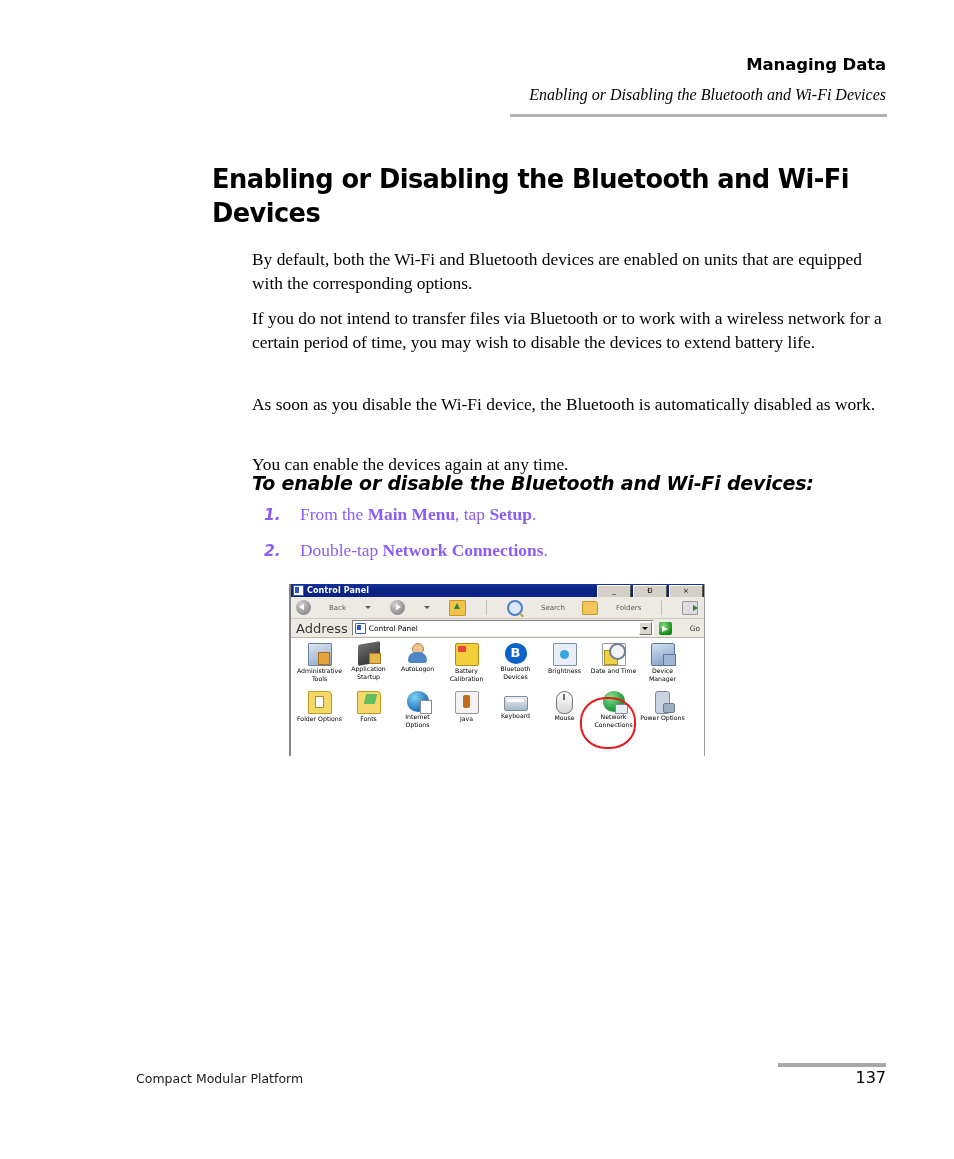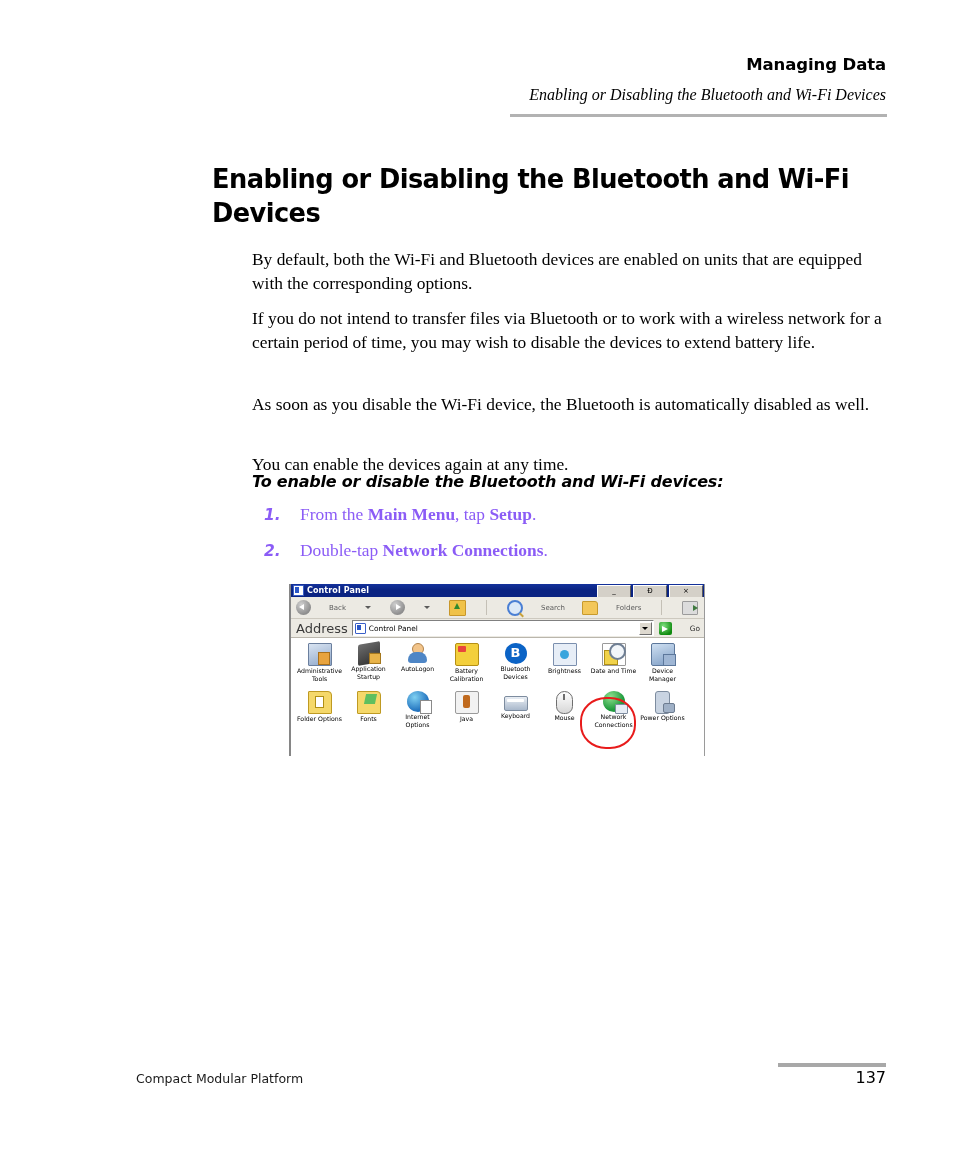--- a/index.html
+++ b/index.html
@@ -79,21 +79,21 @@
   .p2 { top: 290px; }
   .p3 { top: 376px; }
   .p4 { top: 436px; }
 
   .proc-heading {
     position: absolute;
     left: 252px; top: 472px;
     font-family: "DejaVu Sans", sans-serif;
     font-weight: bold;
     font-style: italic;
-    font-size: 16px;
+    font-size: 19px;
     letter-spacing: -0.2px;
     color: #000;
     white-space: nowrap;
   }
 
   .step {
     position: absolute;
     left: 264px;
     width: 636px;
     font-family: "Liberation Serif", serif;
@@ -481,21 +481,21 @@
 <div class="page-header">
   <div class="header-title">Managing Data</div>
   <div class="header-subtitle">Enabling or Disabling the Bluetooth and Wi-Fi Devices</div>
   <div class="header-rule"></div>
 </div>
 
 <h1 class="section-heading">Enabling or Disabling the Bluetooth and Wi-Fi Devices</h1>
 
 <p class="body-block p1">By default, both the Wi-Fi and Bluetooth devices are enabled on units that are equipped with the corresponding options.</p>
 <p class="body-block p2">If you do not intend to transfer files via Bluetooth or to work with a wireless network for a certain period of time, you may wish to disable the devices to extend battery life.</p>
-<p class="body-block p3">As soon as you disable the Wi-Fi device, the Bluetooth is automatically disabled as well.</p>
+<p class="body-block p3">As soon as you disable the Wi-Fi device, the Bluetooth is automatically disabled as work.</p>
 <p class="body-block p4">You can enable the devices again at any time.</p>
 
 <div class="proc-heading">To enable or disable the Bluetooth and Wi-Fi devices:</div>
 
 <div class="step step-1">
   <span class="step-num">1.</span><span class="step-txt"><span>From the </span><b class="serif">Main Menu</b><span>, tap </span><b class="serif">Setup</b><span>.</span></span>
 </div>
 
 <div class="step step-2">
   <span class="step-num">2.</span><span class="step-txt"><span>Double-tap </span><b class="serif">Network Connections</b><span>.</span></span>

